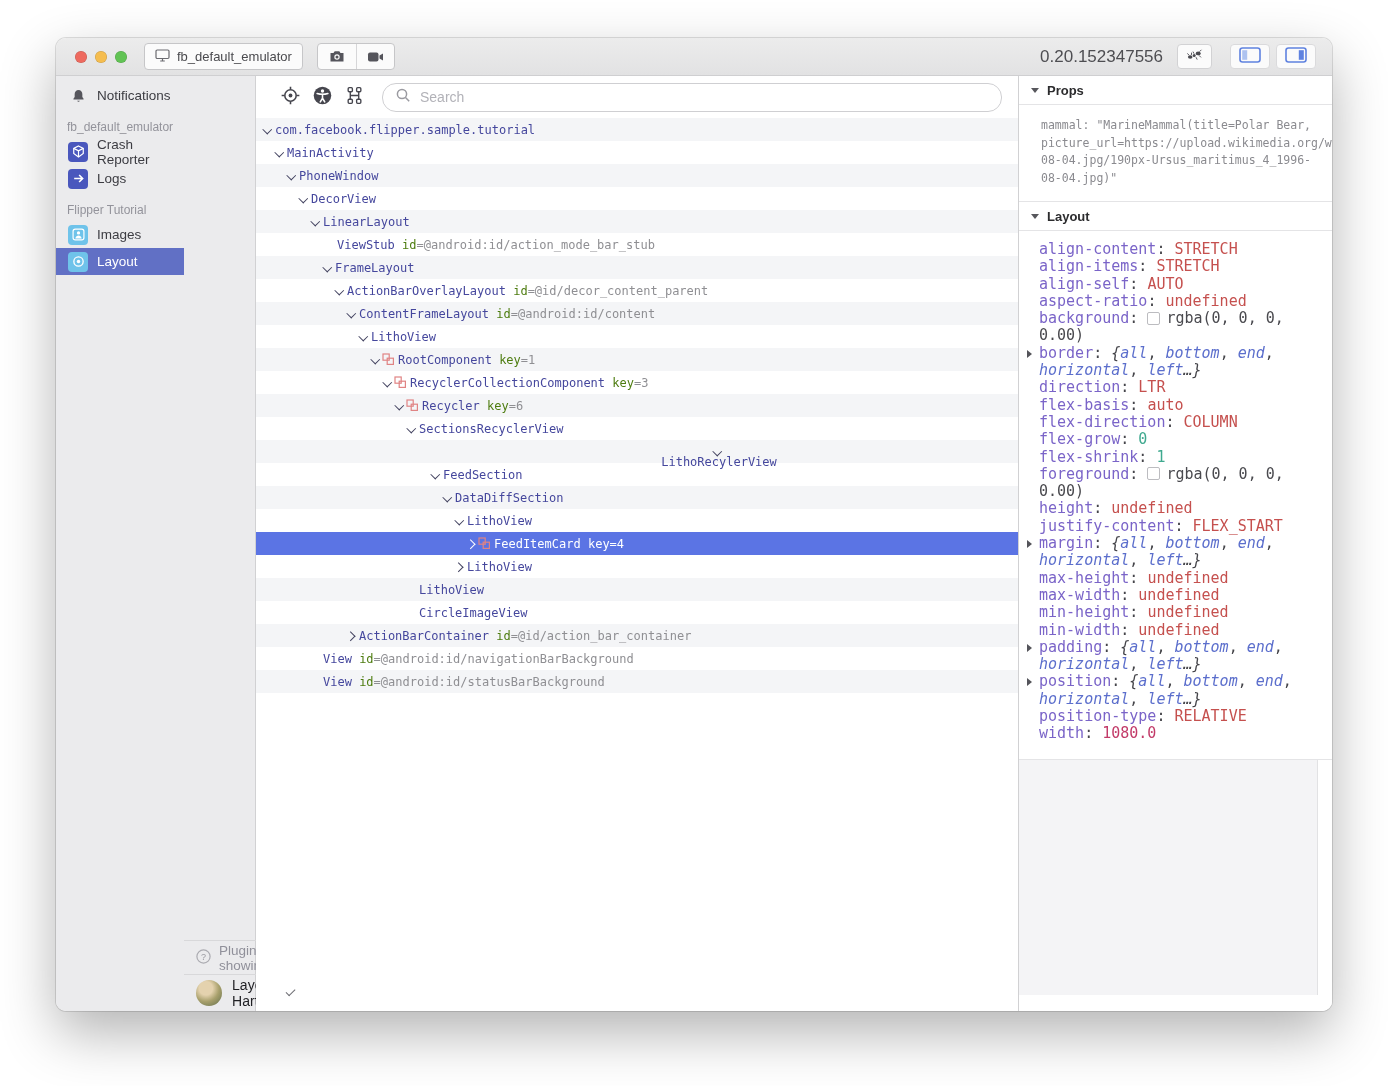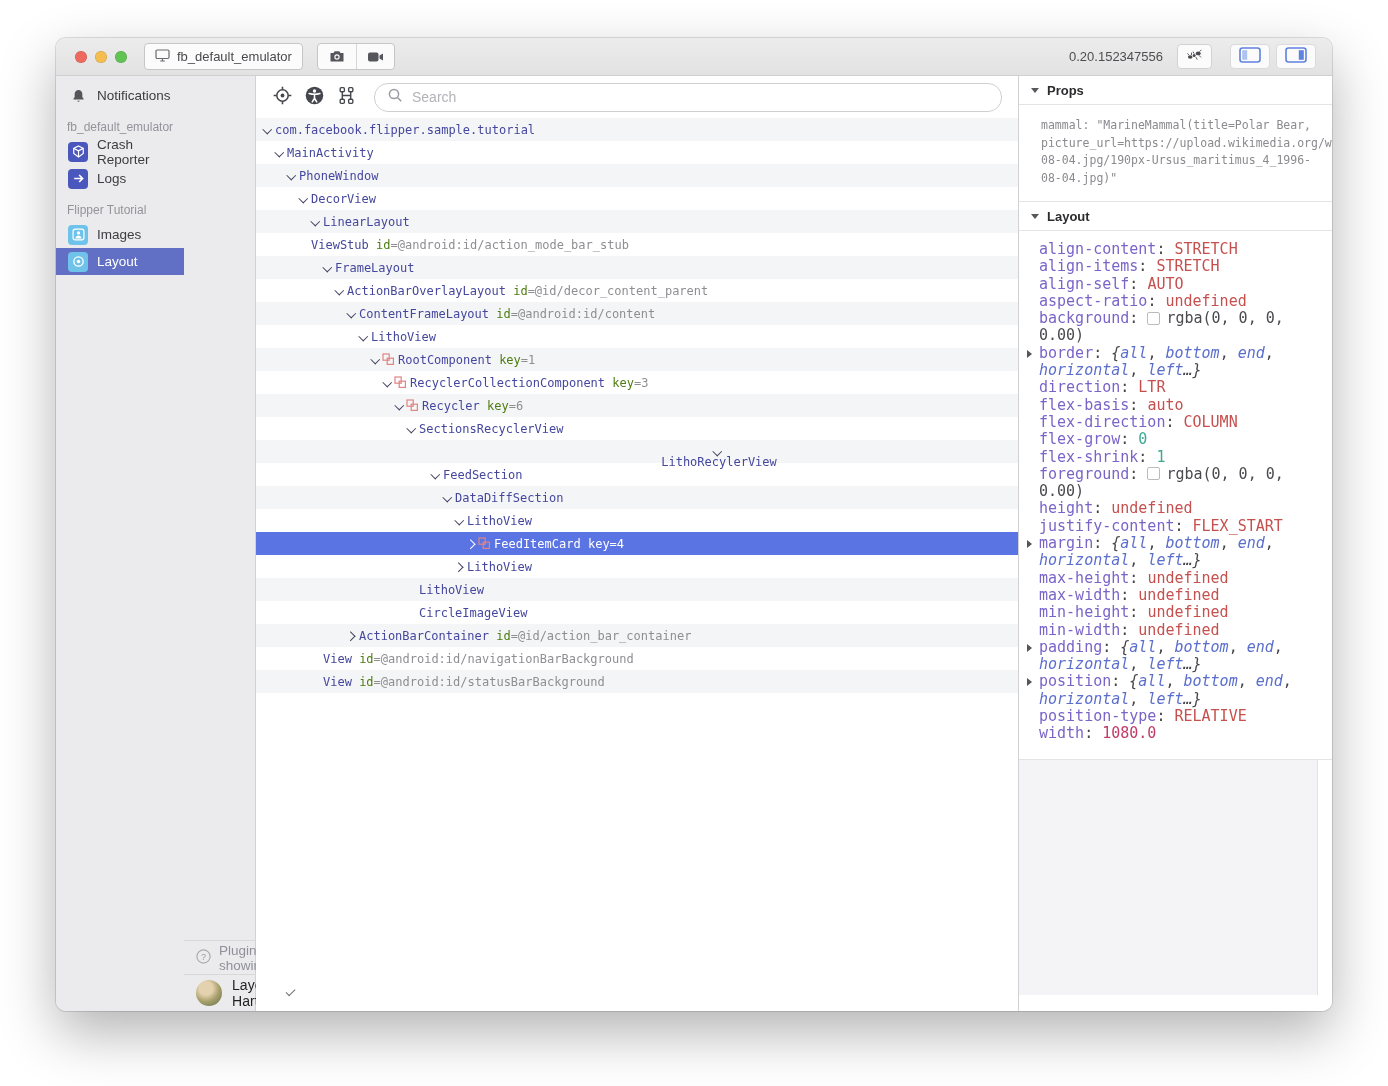--- a/index.html
+++ b/index.html
@@ -17,21 +17,21 @@
   .lights{display:flex;gap:8px;margin-left:7px;}
   .light{width:12px;height:12px;border-radius:50%;box-shadow:inset 0 0 0 .5px rgba(0,0,0,.18);}
   .l-red{background:#ee6a5f}.l-yellow{background:#f5bd4f}.l-green{background:#61c354}
   .device-tab{margin-left:17px;height:25px;background:#fbfbfb;border:1px solid #c6c6c8;
               border-radius:4px;display:flex;align-items:center;gap:7px;padding:0 10px;
               font-size:13px;color:#4a4a4e;}
   .seg{margin-left:14px;display:flex;border:1px solid #c6c6c8;border-radius:4px;overflow:hidden;height:25px;background:#fbfbfb;}
   .seg button{width:38px;border:none;background:transparent;display:flex;align-items:center;justify-content:center;padding:0;}
   .seg button + button{border-left:1px solid #d6d6d8;}
   .tb-spacer{flex:1;}
-  .version{font-size:13px;color:#4e4e52;margin-right:14px;}
+  .version{font-size:17px;color:#4e4e52;margin-right:14px;}
   .tb-btn{height:25px;border:1px solid #d2d2d4;border-radius:4px;background:#fbfbfb;
           display:flex;align-items:center;justify-content:center;padding:0 8px;}
   .bug-btn{margin-right:18px;}
   .toggles{display:flex;gap:6px;margin-right:4px;}
   .toggles .tb-btn{border-color:#dadadc;}
 
   
   .appbody{flex:1;display:flex;min-height:0;}
 
   
@@ -48,21 +48,21 @@
             padding:0 12px;font-size:13.5px;color:#90909a;}
   .user-row{height:36px;border-top:1px solid #d8d8da;display:flex;align-items:center;gap:10px;
             padding:0 12px;font-size:14px;color:#1f1f23;font-weight:500;}
   .avatar{width:26px;height:26px;border-radius:50%;flex:0 0 26px;
           background:radial-gradient(circle at 38% 32%,#e4d2ae 0 28%,#a8a06c 55%,#5d6b4a 100%);}
   .chev-sm{width:8px;height:8px;border-right:1.7px solid #6e6e74;border-bottom:1.7px solid #6e6e74;
            transform:rotate(45deg);margin-left:auto;margin-top:-4px;}
 
   
   .main{flex:1;min-width:0;display:flex;flex-direction:column;background:#fff;}
-  .toolbar{height:42px;flex:0 0 42px;display:flex;align-items:center;padding:0 10px 0 10px;background:#fff;}
+  .toolbar{height:42px;flex:0 0 42px;display:flex;align-items:center;padding:0 10px 0 18px;background:#fff;}
   .tool-ic{width:26px;height:26px;display:flex;align-items:center;justify-content:center;background:none;border:none;padding:0;margin:0 3px;}
   .searchbox{flex:1;height:27px;margin:0 6px 0 12px;border:1px solid #cfcfd2;border-radius:14px;
              background:#fff;display:flex;align-items:center;gap:7px;padding:0 12px;}
   .searchbox input{border:none;outline:none;flex:1;font-size:14px;color:#333;background:transparent;font-family:"Liberation Sans",sans-serif;}
   .searchbox input::placeholder{color:#b2b2b8;}
   .tree{flex:1;overflow:hidden;font-family:"DejaVu Sans Mono",monospace;font-size:12px;}
   .trow{height:23px;display:flex;align-items:center;white-space:pre;}
   .trow.alt{background:#f4f5f7;}
   .trow.sel{background:#5b74e4;text-align:center;}
   .chev{flex:0 0 11px;width:11px;height:23px;}
@@ -285,21 +285,21 @@
           </span>
           <input type="text" placeholder="Search" style="">
         </div>
       </div>
       <div class="tree" id="tree">
           <div class="trow alt" style="padding-left: 7px;"><span class="chev down"></span><span class="tname">com.facebook.flipper.sample.tutorial</span></div>
           <div class="trow" style="padding-left: 19px;"><span class="chev down"></span><span class="tname">MainActivity</span></div>
           <div class="trow alt" style="padding-left: 31px;"><span class="chev down"></span><span class="tname">PhoneWindow</span></div>
           <div class="trow" style="padding-left: 43px;"><span class="chev down"></span><span class="tname">DecorView</span></div>
           <div class="trow alt" style="padding-left: 55px;"><span class="chev down"></span><span class="tname">LinearLayout</span></div>
-          <div class="trow" style="padding-left: 43px;"><span class="chev none"></span><span class="tname">ViewStub</span><span><span class="akey">&nbsp;id</span><span class="aval">=@android:id/action_mode_bar_stub</span></span></div>
+          <div class="trow" style="padding-left: 69px;"><span class="chev none"></span><span class="tname">ViewStub</span><span><span class="akey">&nbsp;id</span><span class="aval">=@android:id/action_mode_bar_stub</span></span></div>
           <div class="trow alt" style="padding-left: 67px;"><span class="chev down"></span><span class="tname">FrameLayout</span></div>
           <div class="trow" style="padding-left: 79px;"><span class="chev down"></span><span class="tname">ActionBarOverlayLayout</span><span><span class="akey">&nbsp;id</span><span class="aval">=@id/decor_content_parent</span></span></div>
           <div class="trow alt" style="padding-left: 91px;"><span class="chev down"></span><span class="tname">ContentFrameLayout</span><span><span class="akey">&nbsp;id</span><span class="aval">=@android:id/content</span></span></div>
           <div class="trow" style="padding-left: 103px;"><span class="chev down"></span><span class="tname">LithoView</span></div>
           <div class="trow alt" style="padding-left: 115px;"><span class="chev down"></span><span class="litho"><svg width="13" height="13" viewBox="0 0 13 13">
                 <rect x="1" y="1" width="6.2" height="6.2" fill="none" stroke="#e08484" stroke-width="1.2"></rect>
                 <rect x="5.2" y="5.2" width="6.2" height="6.2" fill="none" stroke="#e08484" stroke-width="1.2"></rect>
               </svg></span><span class="tname">RootComponent</span><span><span class="akey">&nbsp;key</span><span class="aval">=1</span></span></div>
           <div class="trow" style="padding-left: 127px;"><span class="chev down"></span><span class="litho"><svg width="13" height="13" viewBox="0 0 13 13">
                 <rect x="1" y="1" width="6.2" height="6.2" fill="none" stroke="#e08484" stroke-width="1.2"></rect>

